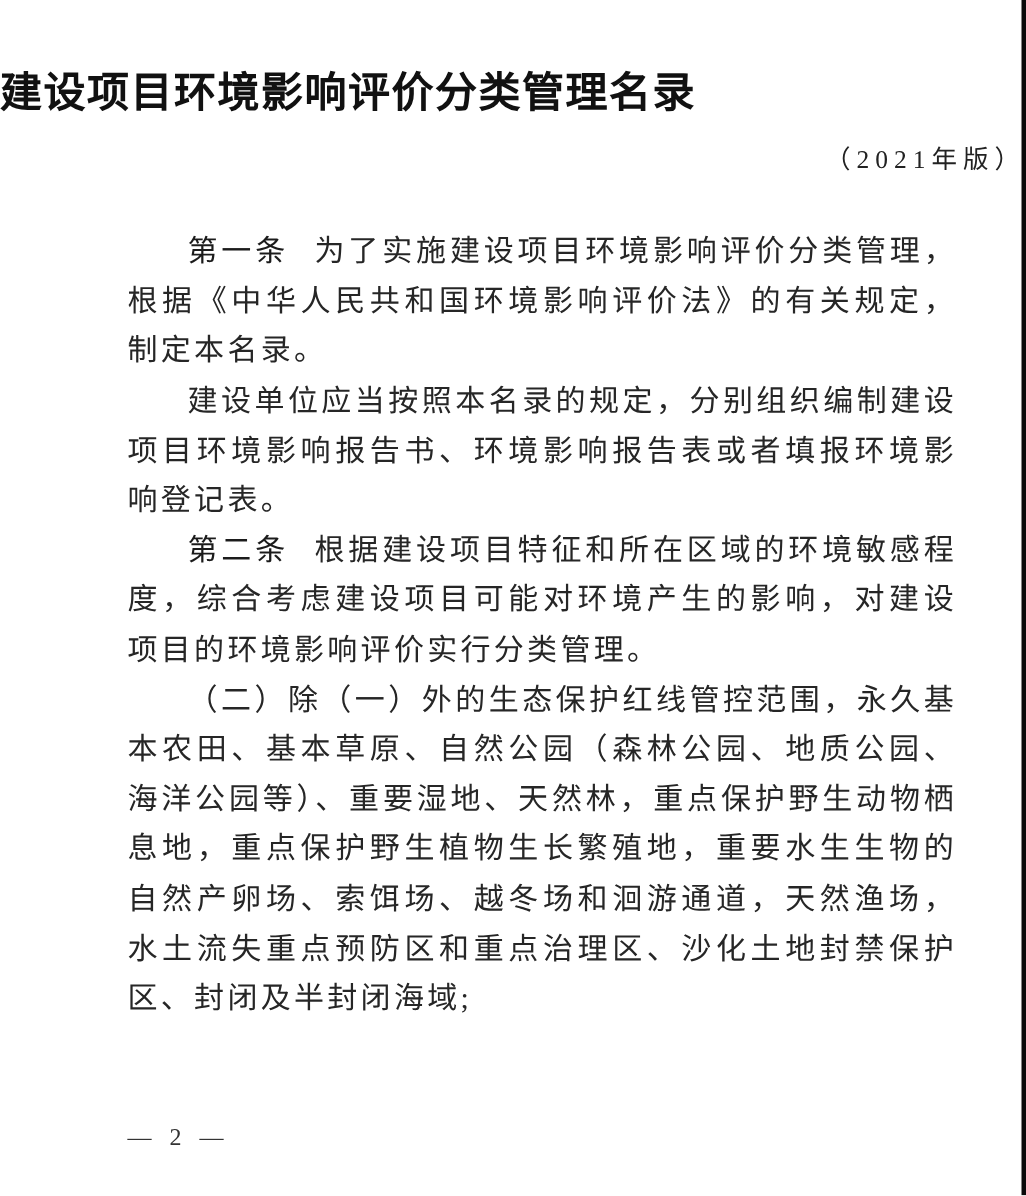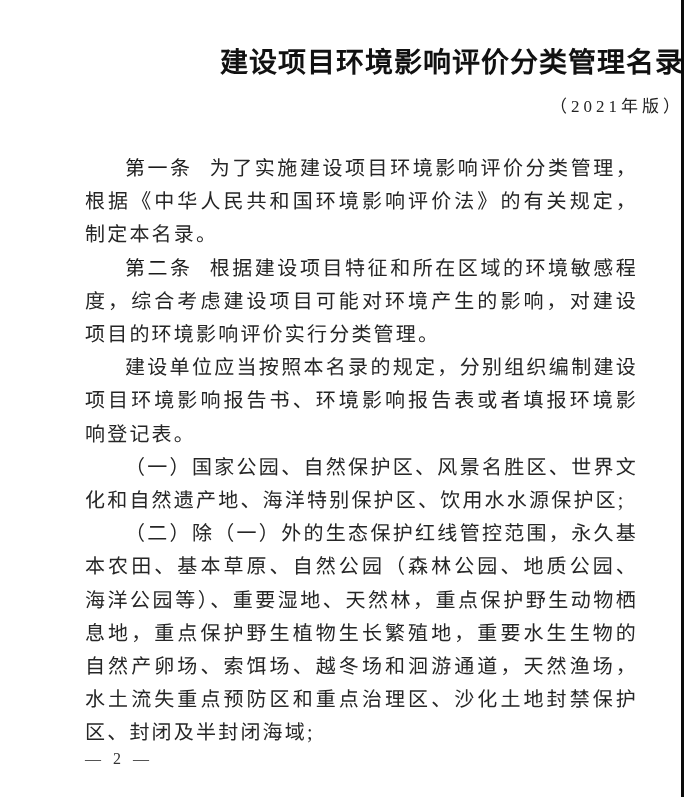--- a/index.html
+++ b/index.html
@@ -21,21 +21,21 @@
     position: absolute;
     top: 0;
     right: 0;
     width: 3px;
     height: 100%;
     background: #0a0a0a;
   }
   .doc-title {
     margin: 0;
     padding-top: 47px;
-    text-align: right;
+    text-align: left;
     font-size: 28px;
     font-weight: bold;
     color: #111111;
     letter-spacing: 1px;
     line-height: 32px;
   }
   .doc-subtitle {
     margin: 0;
     padding-top: 18px;
     text-align: right;
@@ -78,22 +78,21 @@
 </head>
 <body>
 
 <div class="page">
   <h1 class="doc-title">建设项目环境影响评价分类管理名录</h1>
 
   <div class="doc-subtitle">（2021年版）</div>
 
   <div class="doc-body">
       <p class="para"><span class="lead">第一条</span>为了实施建设项目环境影响评价分类管理，根据《中华人民共和国环境影响评价法》的有关规定，制定本名录。</p>
+      <p class="para">建设单位应当按照本名录的规定，分别组织编制建设项目环境影响报告书、环境影响报告表或者填报环境影响登记表。</p>
       <p class="para"><span class="lead">第二条</span>根据建设项目特征和所在区域的环境敏感程度，综合考虑建设项目可能对环境产生的影响，对建设项目的环境影响评价实行分类管理。</p>
-      <p class="para">建设单位应当按照本名录的规定，分别组织编制建设项目环境影响报告书、环境影响报告表或者填报环境影响登记表。</p>
-      <p class="para">（一）国家公园、自然保护区、风景名胜区、世界文化和自然遗产地、海洋特别保护区、饮用水水源保护区;</p>
       <p class="para">（二）除（一）外的生态保护红线管控范围，永久基本农田、基本草原、自然公园（森林公园、地质公园、海洋公园等）、重要湿地、天然林，重点保护野生动物栖息地，重点保护野生植物生长繁殖地，重要水生生物的自然产卵场、索饵场、越冬场和洄游通道，天然渔场，水土流失重点预防区和重点治理区、沙化土地封禁保护区、封闭及半封闭海域;</p>
     </div>
 
   <div class="page-number">— 2 —</div>
 
   <div class="edge-line"></div>
 </div>
 
 </body></html>

